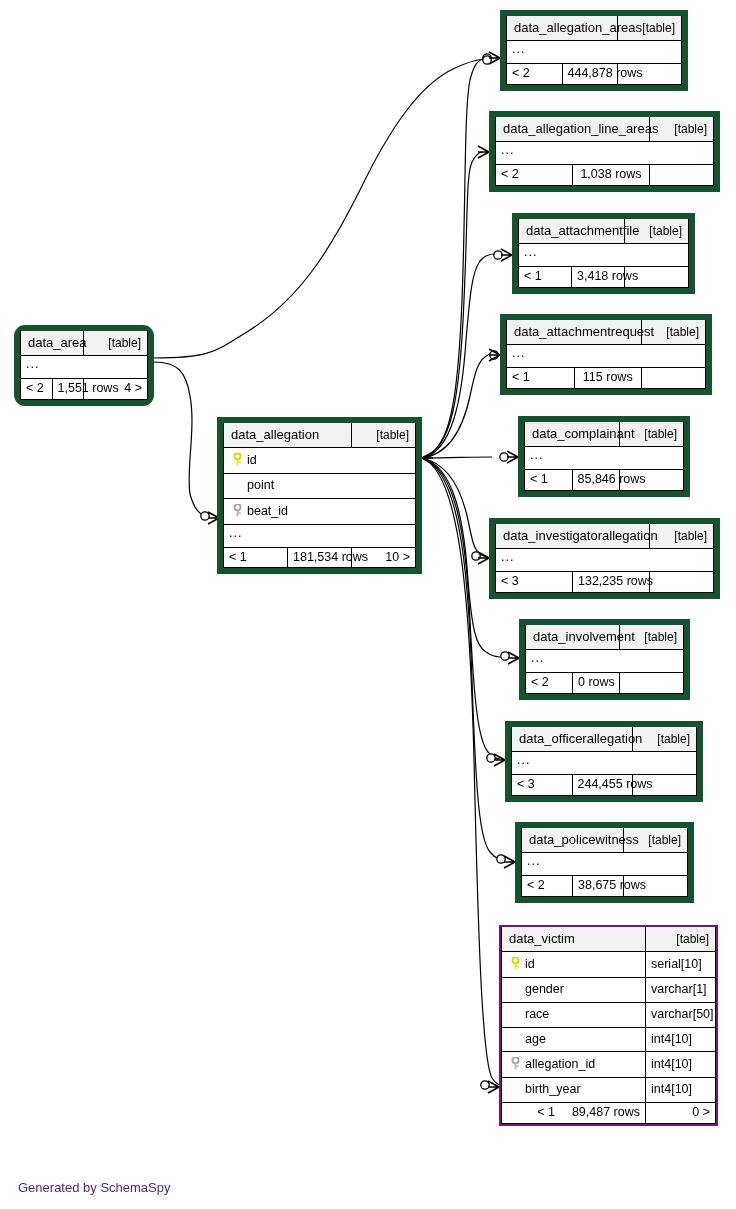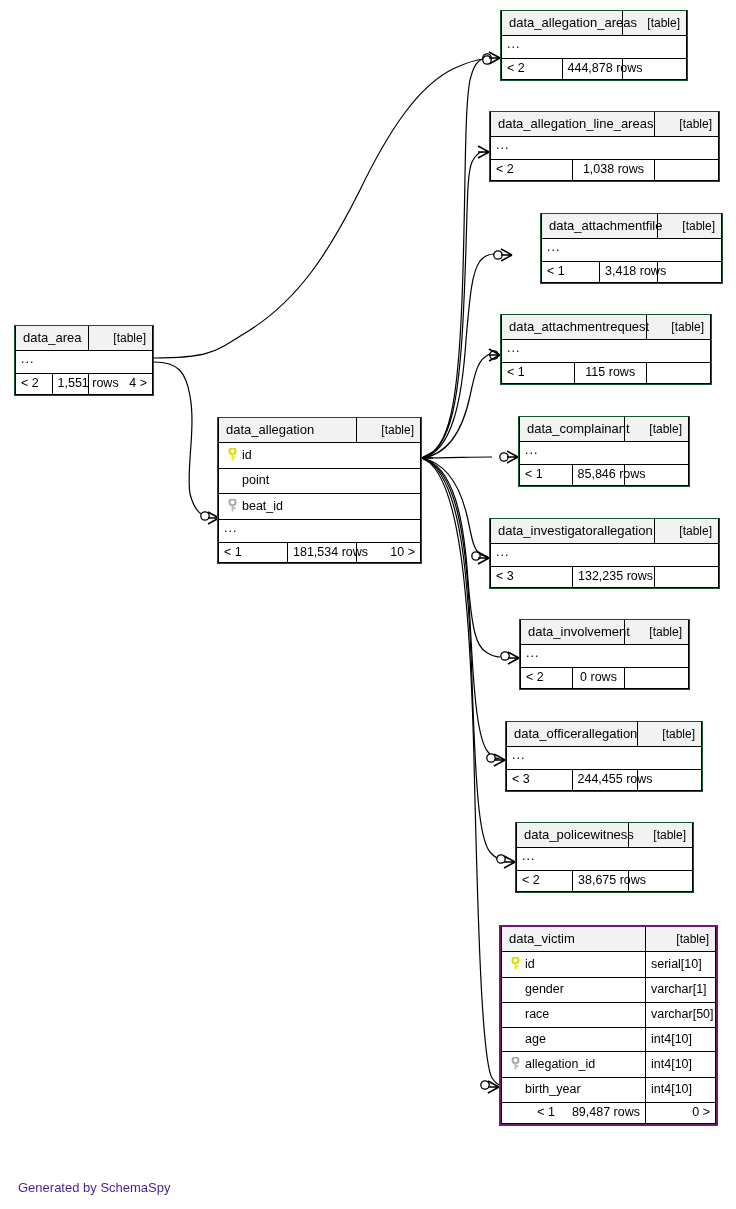--- a/index.html
+++ b/index.html
@@ -23,21 +23,21 @@
     position: absolute;
     left: 0;
     top: 0;
     width: 736px;
     height: 1209px;
     pointer-events: none;
   }
   .node {
     position: absolute;
     box-sizing: border-box;
-    border: 1px solid #14532d;
+    border: 6px solid #14532d;
     background: #ffffff;
     border-collapse: collapse;
   }
   .node.focal {
     border: 2px solid #701a75;
   }
   .node table {
     border-collapse: collapse;
     width: 100%;
     table-layout: fixed;
@@ -234,21 +234,21 @@
       </tr>
       <tr class="foot">
         <td class="fl">&lt; 2</td>
         <td class="fc">1,038 rows</td>
         <td class="fempty"></td>
       </tr>
     </tbody>
       </table>
   </div>
 
-  <div class="node" style="left:512px; top:213px; width:183px;margin-left:28px;">
+  <div class="node" style="left:512px; top:213px; width:183px;">
     <table>
       <tbody>
           <tr class="hdr">
         <td class="tname" colspan="2">data_attachmentfile</td>
         <td class="ttag">[table]</td>
       </tr>
       <tr class="ell">
         <td colspan="3">...</td>
       </tr>
       <tr class="foot">
@@ -426,21 +426,21 @@
           <span>&lt; 1</span>
           <span style="display:inline-block;width:10px;"></span>
           <span>89,487 rows</span>
         </td>
         <td class="fr ctype" style="text-align:right;">0 &gt;</td>
       </tr>
     </tbody>
       </table>
   </div>
 
-  <div class="node" style="left:14px; top:325px; width:140px;">
+  <div class="node" style="left:14px; top:325px; width:140px;border-radius:11px;">
     <table>
       <tbody>
           <tr class="hdr">
         <td class="tname" colspan="2">data_area</td>
         <td class="ttag">[table]</td>
       </tr>
       <tr class="ell">
         <td colspan="3">...</td>
       </tr>
       <tr class="foot">

